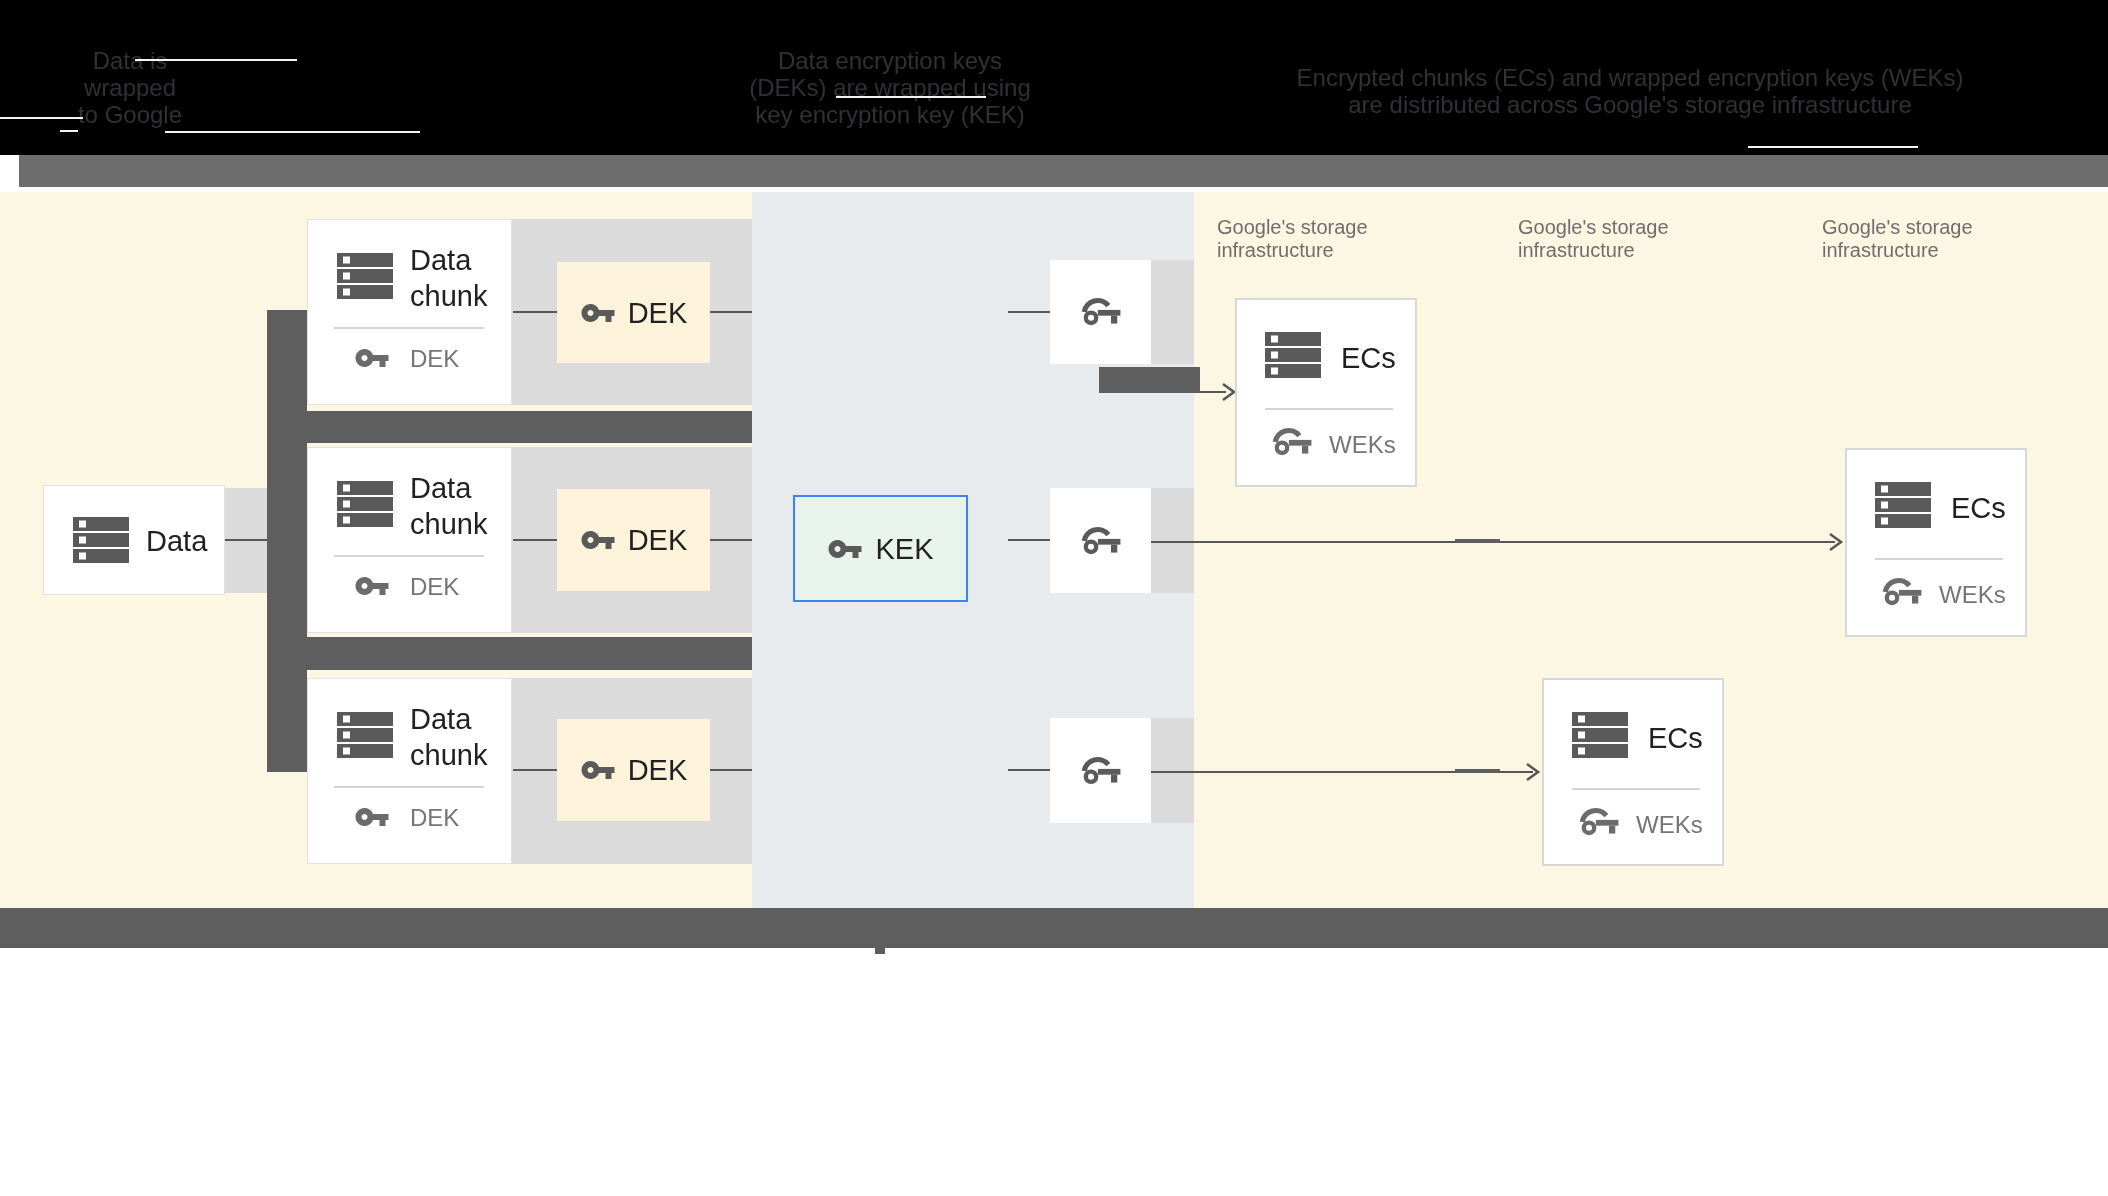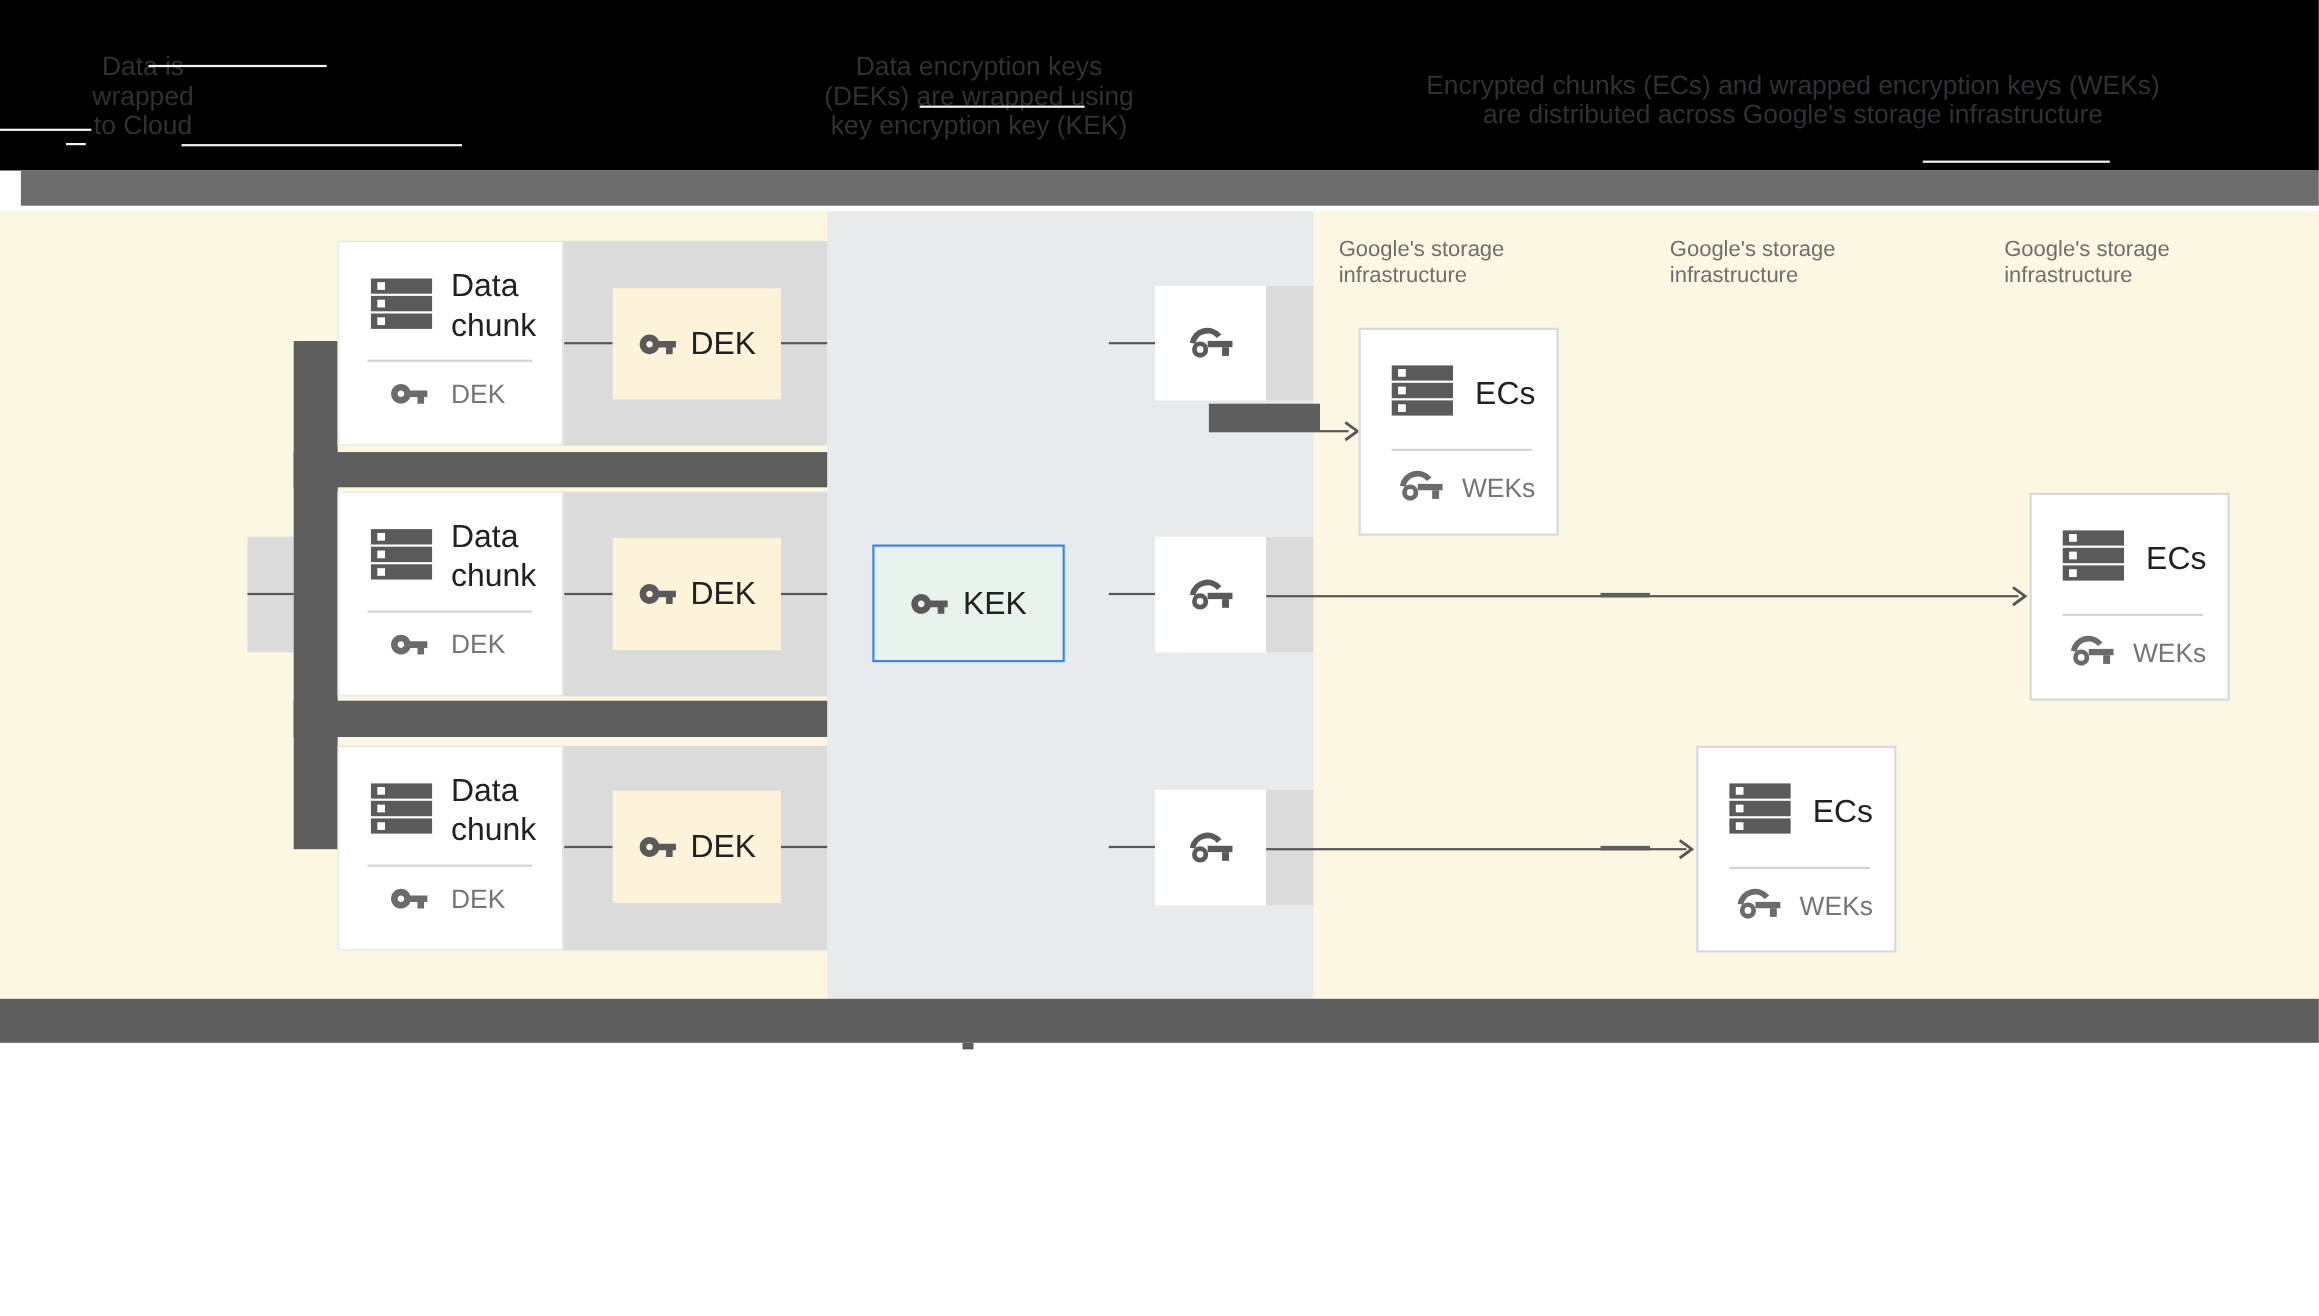--- a/index.html
+++ b/index.html
@@ -62,21 +62,21 @@
     </g>
   </defs>
 </svg>
 
 <div class="abs" style="left:0;top:0;width:2108px;height:1196px;">
 
   <div class="abs hdr">
     <div class="hcol" style="left:50px;top:47px;width:160px;">
       <div>Data is</div>
       <div>wrapped</div>
-      <div>to Cloud</div>
+      <div>to Google</div>
     </div>
     <div class="hcol" style="left:1295px;top:64px;width:670px;">
       <div>Encrypted chunks (ECs) and wrapped encryption keys (WEKs)</div>
       <div>are distributed across Google's storage infrastructure</div>
     </div>
     <div class="hcol" style="left:745px;top:47px;width:290px;">
       <div>Data encryption keys</div>
       <div>(DEKs) are wrapped using</div>
       <div>key encryption key (KEK)</div>
     </div>
@@ -126,20 +126,26 @@
     <svg class="abs icon" style="left:1221px;top:190px;" width="16" height="20" viewBox="0 0 16 20">
         <use href="#chevron-right"></use>
       </svg>
     <svg class="abs icon" style="left:1828px;top:340px;" width="16" height="20" viewBox="0 0 16 20">
         <use href="#chevron-right"></use>
       </svg>
     <svg class="abs icon" style="left:1525px;top:570px;" width="16" height="20" viewBox="0 0 16 20">
         <use href="#chevron-right"></use>
       </svg>
 
+    <div class="abs whitebox" style="left:43px;top:293px;width:182px;height:110px;">
+      <svg class="abs icon" style="left:29px;top:31px;color:#5a5a5a;" width="56" height="46" viewBox="0 0 56 46">
+          <use href="#storage-icon"></use>
+        </svg>
+      <div class="abs label-main" style="left:102px;top:37px;">Data</div>
+    </div>
 
     <div class="abs whitebox" style="left:307px;top:27px;width:205px;height:186px;">
       <svg class="abs icon" style="left:29px;top:33px;color:#5a5a5a;" width="56" height="46" viewBox="0 0 56 46">
           <use href="#storage-icon"></use>
         </svg>
       <div class="abs label-main" style="left:102px;top:22px;width:90px;">Data chunk</div>
       <div class="divider" style="left:26px;top:107px;width:150px;"></div>
       <svg class="abs icon" style="left:46px;top:120px;color:#6b6b6b;" width="36" height="36" viewBox="0 0 24 24">
           <use href="#vpn-key-icon"></use>
         </svg>

